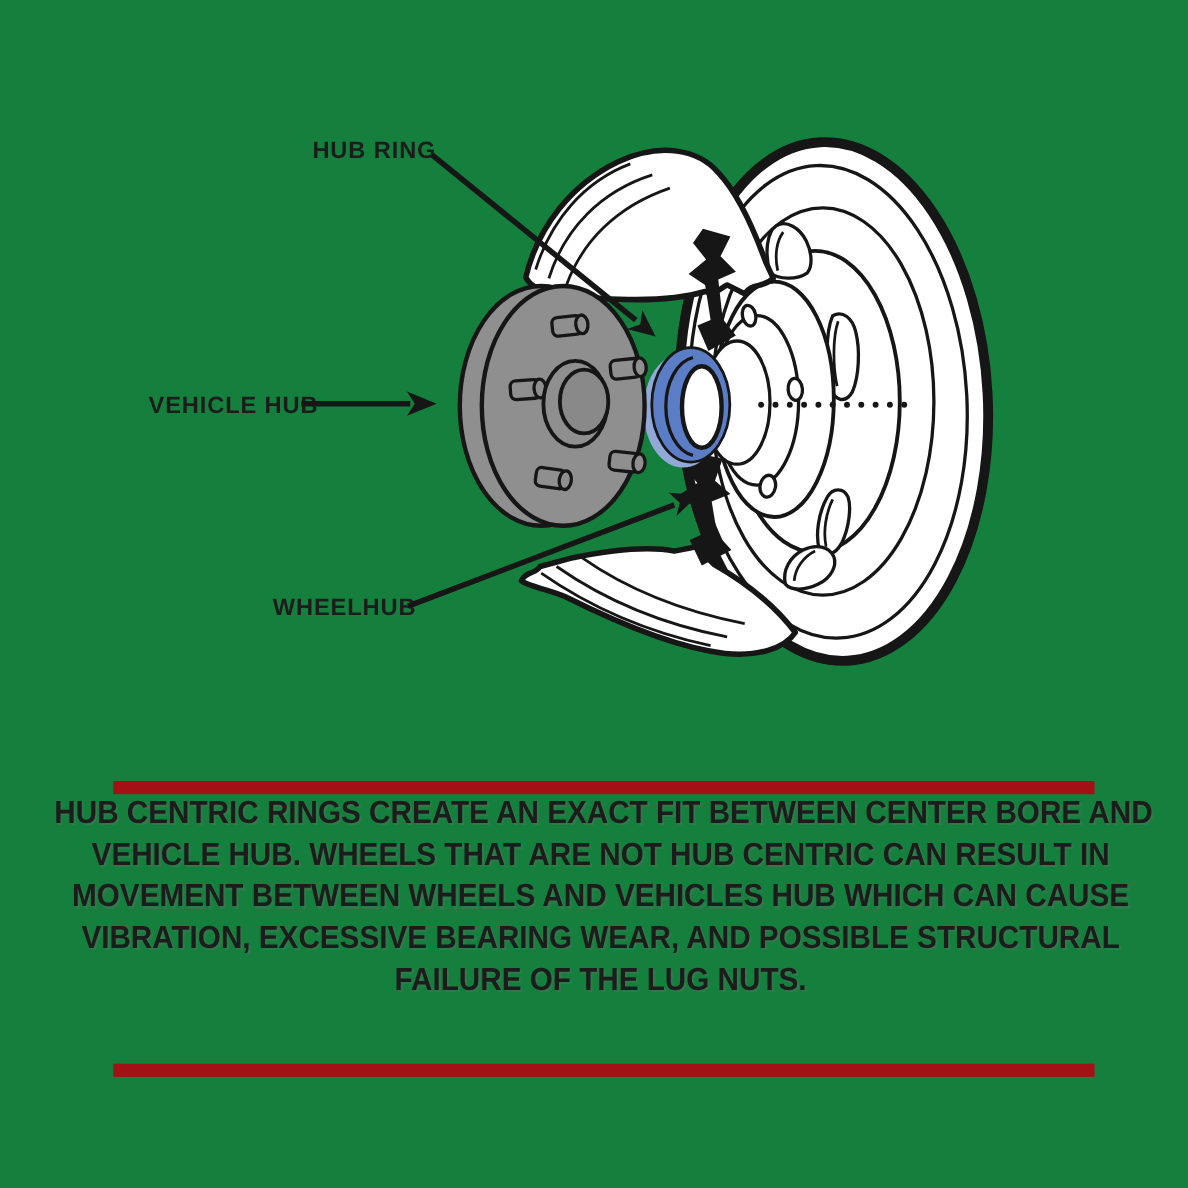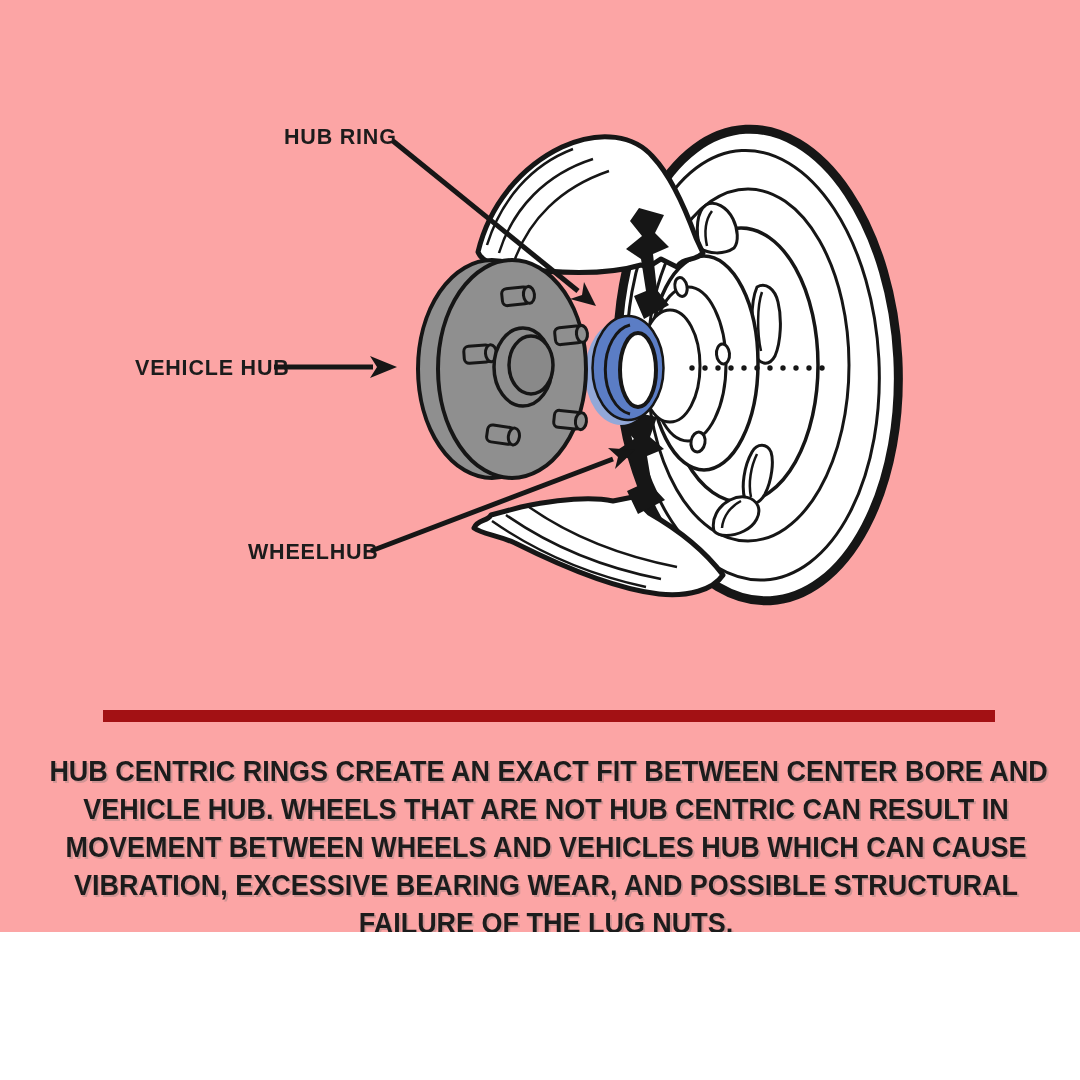--- a/index.html
+++ b/index.html
@@ -1,33 +1,33 @@
 <!DOCTYPE html>
 <html><head>
 <meta charset="utf-8">
 <style>
   html,body { margin:0; padding:0; background:#ffffff; }
   .canvas {
     position:relative;
-    width:1080px; height:932px;
-    background:#fca5a5;
+    width:1080px; height:1080px;
+    background:#15803d;
     overflow:hidden;
     font-family:"Liberation Sans", sans-serif;
   }
   .diagram-svg { position:absolute; left:0; top:0; width:1080px; height:1080px; }
   .diagram-label {
     font-family:"Liberation Sans", sans-serif;
     font-size:21.5px;
     font-weight:bold;
     letter-spacing:0.8px;
     fill:#1c1c1c;
   }
   .description {
     position:absolute;
-    top:752px; left:0; right:0;margin-left:12px;
+    top:720px; left:0; right:0;margin-left:12px;
   }
   .desc-line {
     text-align:center;
     font-size:29px;
     font-weight:bold;
     line-height:38px;
     color:#1c1c1c;
     transform:scaleX(0.93);
     transform-origin:50% 50%;
     text-shadow:2px 2px 0 rgba(110,110,110,0.30);

